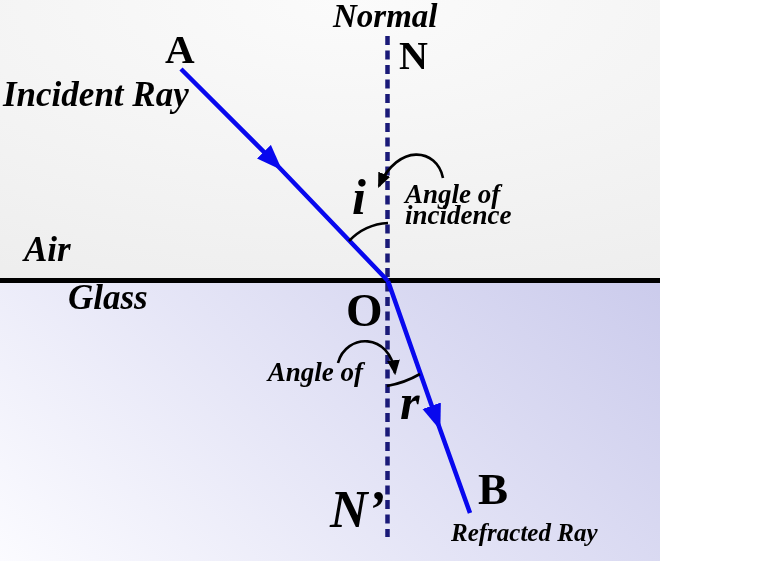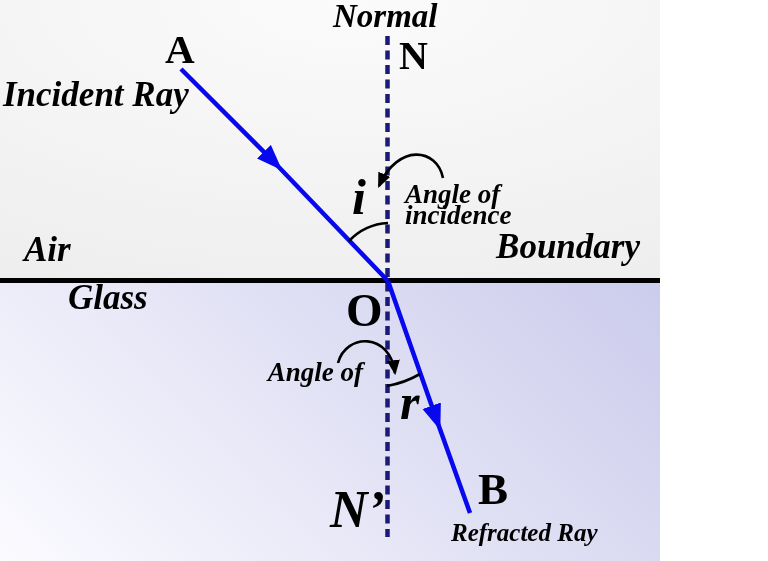--- a/index.html
+++ b/index.html
@@ -73,21 +73,20 @@
 
   <div class="lbl it" style="left:352px;top:172px;font-size:50px;">i</div>
 
   <div class="lbl caption" style="left:405px;top:184px;">
     <div>Angle of</div>
     <div>incidence</div>
   </div>
 
   <div class="lbl it" style="left:24px;top:232px;font-size:35px;">Air</div>
 
-  <div class="lbl it" style="right:20px;top:229px;font-size:35px;">Boundary</div>
 
   <div class="lbl it" style="left:24px;top:280px;font-size:35px;margin-left:44px;">Glass</div>
 
   <div class="lbl" style="left:346px;top:287px;font-size:47px;">O</div>
 
   <div class="lbl caption right" style="left:233px;top:360px;width:130px;">
     <div>Angle of</div>
   </div>
 
   <div class="lbl it" style="left:400px;top:377px;font-size:50px;">r</div>

